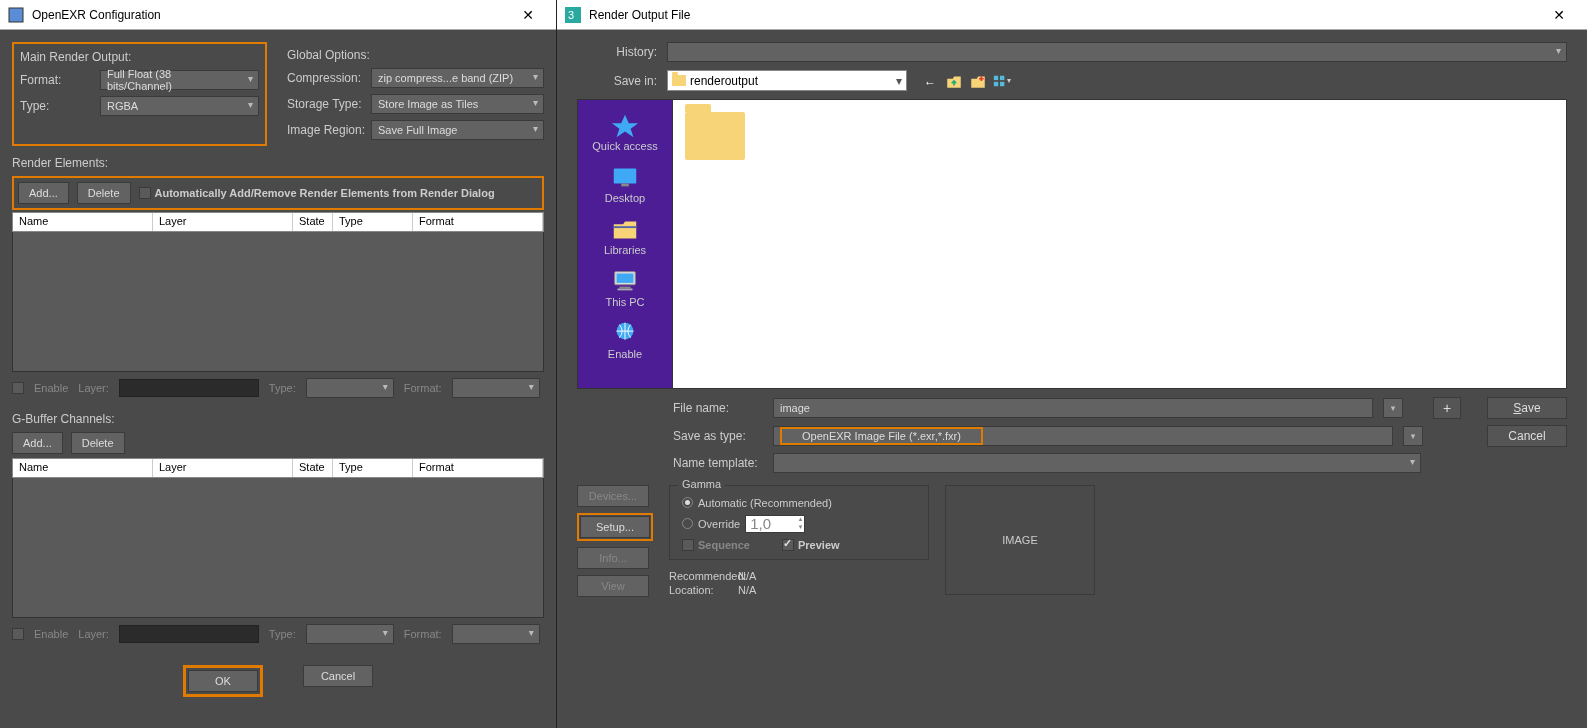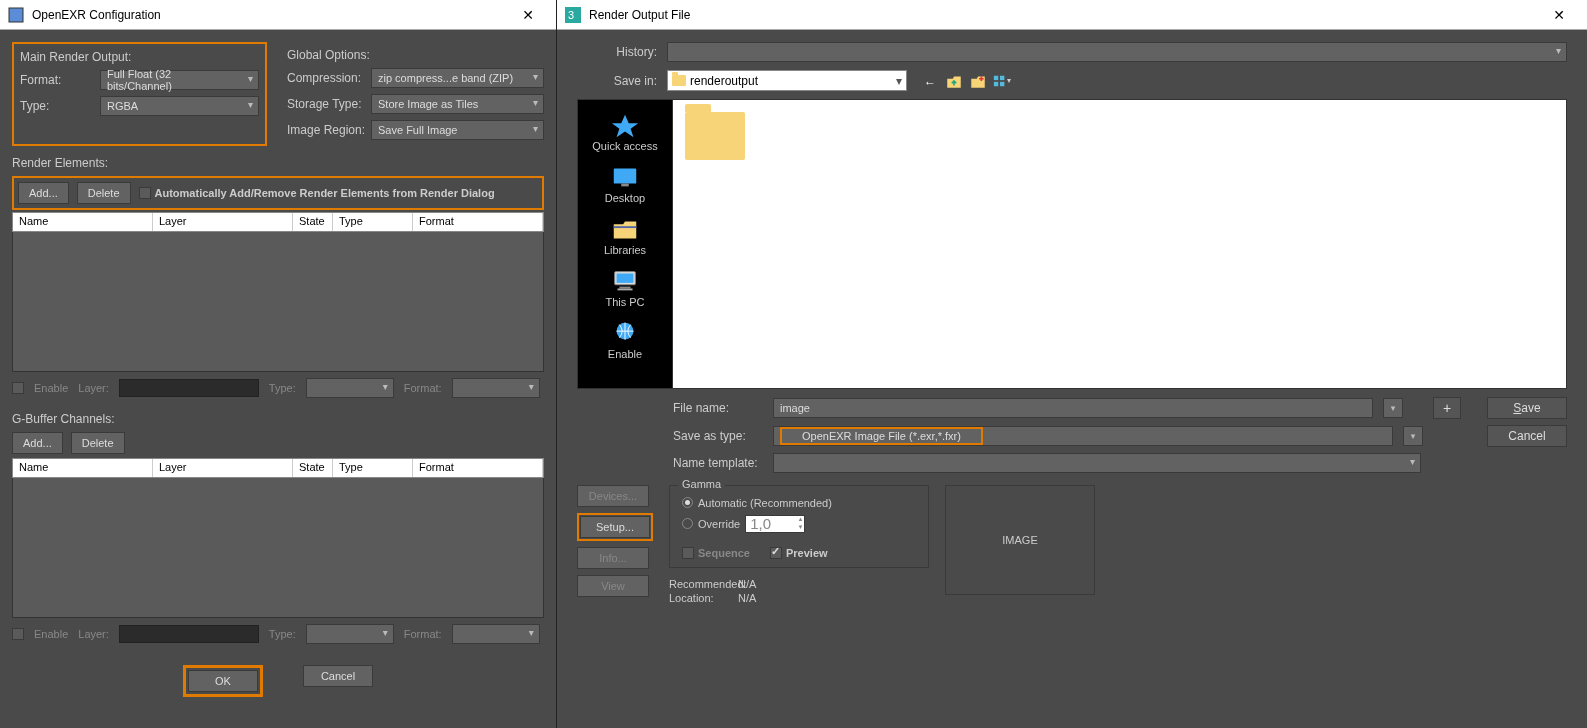--- a/index.html
+++ b/index.html
@@ -45,21 +45,21 @@
 .rbody { padding: 12px 20px; }
 .field-row { display: flex; align-items: center; margin-bottom: 8px; }
 .field-row .flab { width: 90px; text-align: right; color: #ccc; padding-right: 10px; font-size: 12px; }
 .long-drop { flex: 1; }
 .savein-box { background: #fff; color: #000; border: 1px solid #888; height: 21px; flex: 1; max-width: 240px; display: flex; align-items: center; padding: 0 4px; gap: 4px; }
 .folder-icon { width: 14px; height: 11px; background: #f8d478; border-radius: 1px; display:inline-block; position:relative; }
 .folder-icon::before { content:""; position:absolute; top:-3px; left:0; width:6px; height:3px; background:#f8d478; border-radius:1px 1px 0 0;}
 .toolbar-icons { display: flex; gap: 6px; margin-left: 14px; align-items: center; }
 .ticon { width: 18px; height: 18px; display:flex; align-items:center; justify-content:center; font-size:12px; cursor:pointer;}
 .file-area { display: flex; margin-top: 4px; height: 290px; }
-.places { width: 96px; background: #000000; border: 1px solid #333; display: flex; flex-direction: column; align-items: center; padding: 8px 0; gap: 4px; }
+.places { width: 96px; background: #4c1d95; border: 1px solid #333; display: flex; flex-direction: column; align-items: center; padding: 8px 0; gap: 4px; }
 .place { width: 100%; display:flex; flex-direction:column; align-items:center; gap:2px; padding:4px 0; cursor:pointer; font-size:11px; color:#ccc;}
 .place svg { width:30px; height:26px; }
 .filelist { flex:1; background:#fff; border:1px solid #333; border-left:none; padding:12px; display:flex; align-items:flex-start; }
 .big-folder { width:60px; height:48px; background:#f8d478; border-radius:2px; position:relative; }
 .big-folder::before { content:""; position:absolute; top:-8px; left:0; width:26px; height:8px; background:#f8d478; border-radius:2px 2px 0 0;}
 .fields-block { margin-top: 8px; }
 .fname-row { display:flex; align-items:center; margin-bottom:6px; gap:10px;}
 .fname-row .flab2 { width:90px; text-align:left; color:#ccc; font-size:12px;}
 .fname-input { flex:1; background:#626262; border:1px solid #3a3a3a; height:20px; color:#ddd; padding:0 6px; font-size:11px; display:flex; align-items:center; }
 .fname-drop { width:20px; height:20px; background:#626262; border:1px solid #3a3a3a; display:flex; align-items:center; justify-content:center; font-size:9px; color:#bbb; cursor:pointer;}
@@ -71,21 +71,21 @@
 .gamma-box { border:1px solid #3a3a3a; padding:8px 12px; width: 260px; position:relative;}
 .gamma-box .gtitle { position:absolute; top:-8px; left:8px; background:#4a4a4a; padding:0 4px; font-size:11px;}
 .radio { display:inline-flex; align-items:center; gap:5px; font-size:11px; margin-bottom:6px;}
 .rdot { width:11px; height:11px; border-radius:50%; border:1px solid #888; display:flex; align-items:center; justify-content:center;}
 .rdot.on::after { content:""; width:5px; height:5px; border-radius:50%; background:#ddd;}
 .spinner { background:#ffffff; border:1px solid #3a3a3a; width:60px; height:18px; font-size:15px; color:#888; padding:0 4px; display:flex; align-items:center; position:relative;}
 .spinner::after { content:"▴\A▾"; white-space:pre; position:absolute; right:2px; top:-1px; font-size:7px; line-height:8px; color:#888;}
 .img-preview { border:1px solid #3a3a3a; width:150px; height:110px; display:flex; align-items:center; justify-content:center; font-size:11px; color:#ccc;}
 .stats-row { display:flex; gap:14px; font-size:11px; margin-top:10px;}
 .stats-row .sl { width:55px; color:#ccc;}
-.seq-row { display:flex; gap:20px; margin-top:8px; align-items:center;}
+.seq-row { display:flex; gap:32px; align-items:center;}
 .chk2 { width:12px; height:12px; border:1px solid #3a3a3a; background:#5a5a5a; display:inline-block; position:relative;}
 .chk2.on::after { content:"✓"; position:absolute; top:-3px; left:0; font-size:11px; color:#ddd;}
 </style>
 </head>
 <body>
 
 <div class="window left-window">
   <div class="titlebar">
     <div class="appicon">
       <svg viewBox="0 0 16 16">
@@ -94,21 +94,21 @@
     </div>
     <div class="title">OpenEXR Configuration</div>
     <div class="close">✕</div>
   </div>
   <div class="body">
     <div class="top-cols">
       <div class="left-col hl-orange">
         <div class="section-label">Main Render Output:</div>
         <div class="row">
           <div class="lab">Format:</div>
-          <div class="dropdown" style="flex:1">Full Float (32 bits/Channel)</div>
+          <div class="dropdown" style="flex:1">Full Float (38 bits/Channel)</div>
         </div>
         <div class="row">
           <div class="lab">Type:</div>
           <div class="dropdown" style="flex:1">RGBA</div>
         </div>
       </div>
       <div class="right-col">
         <div class="section-label">Global Options:</div>
         <div class="row">
           <div class="lab" style="width:84px">Compression:</div>

